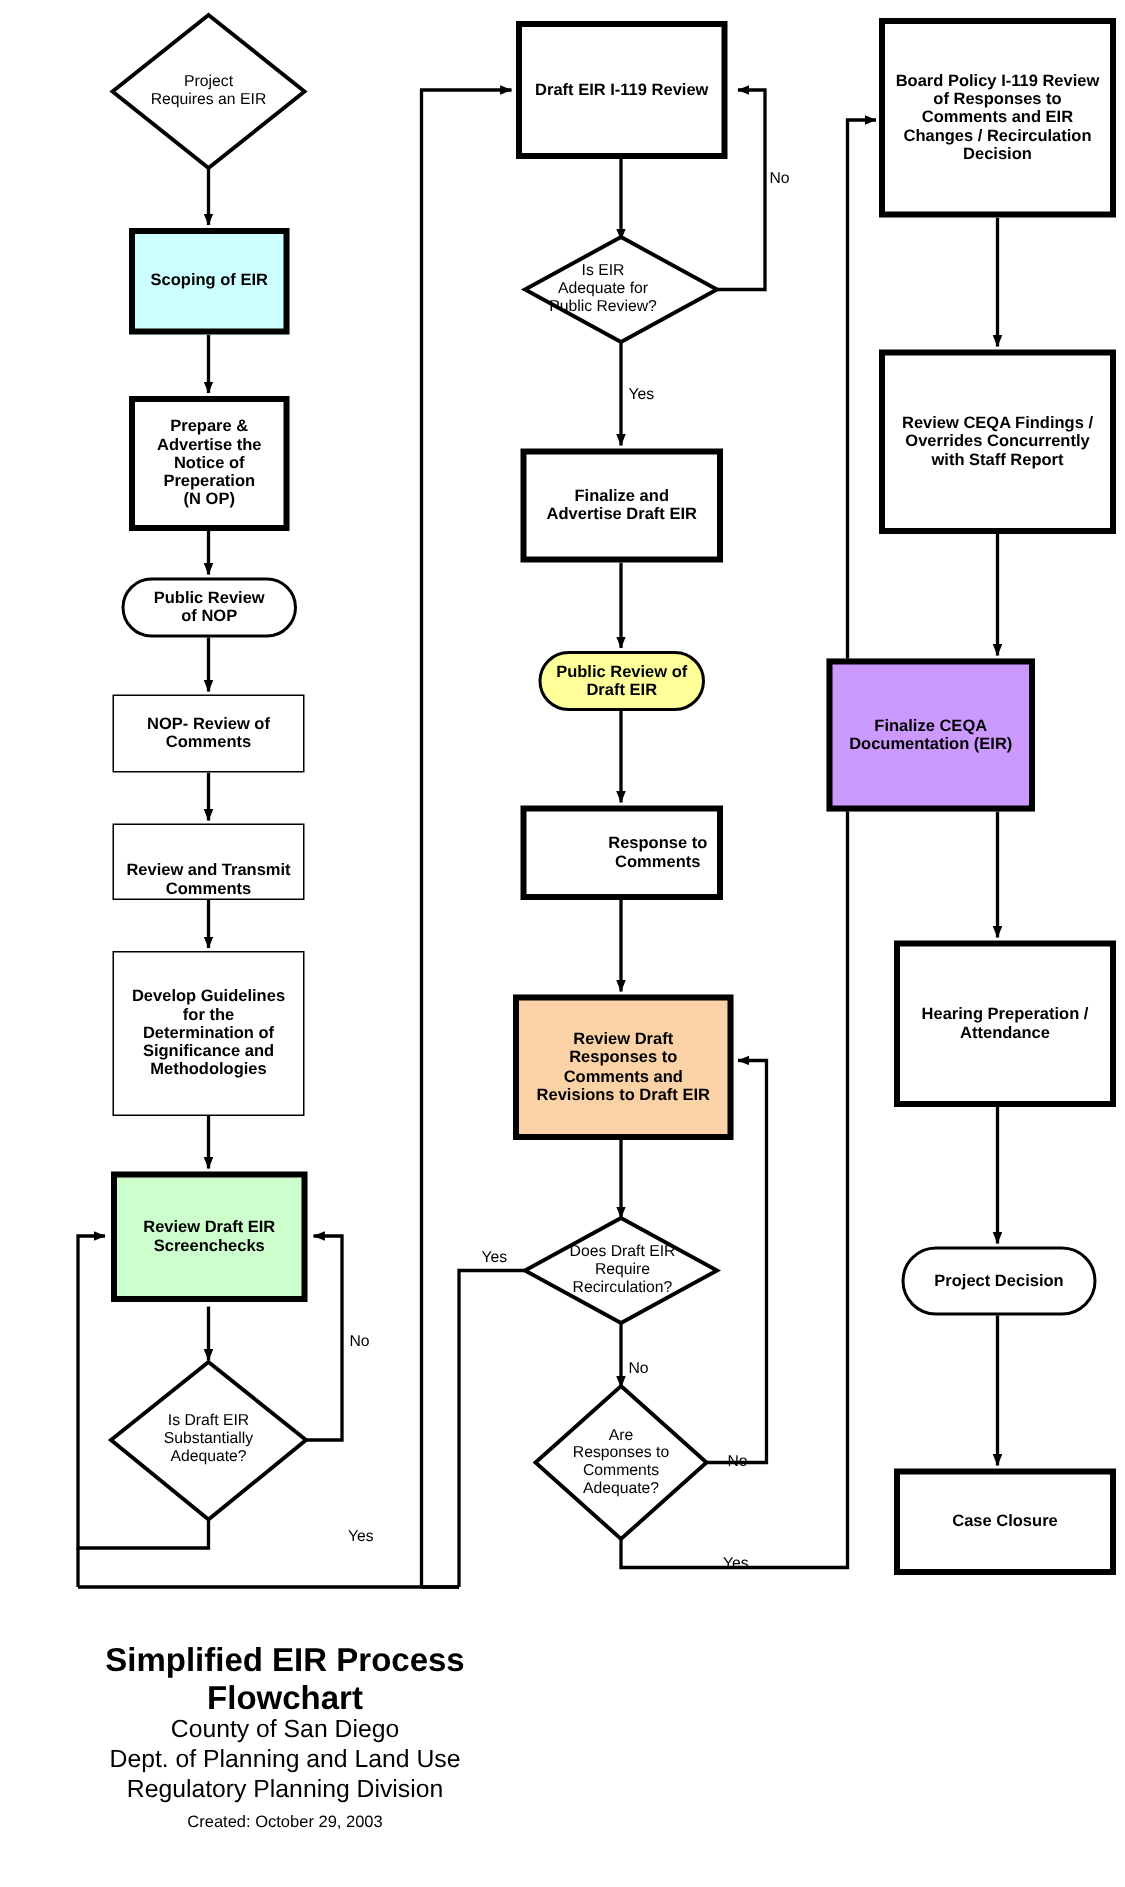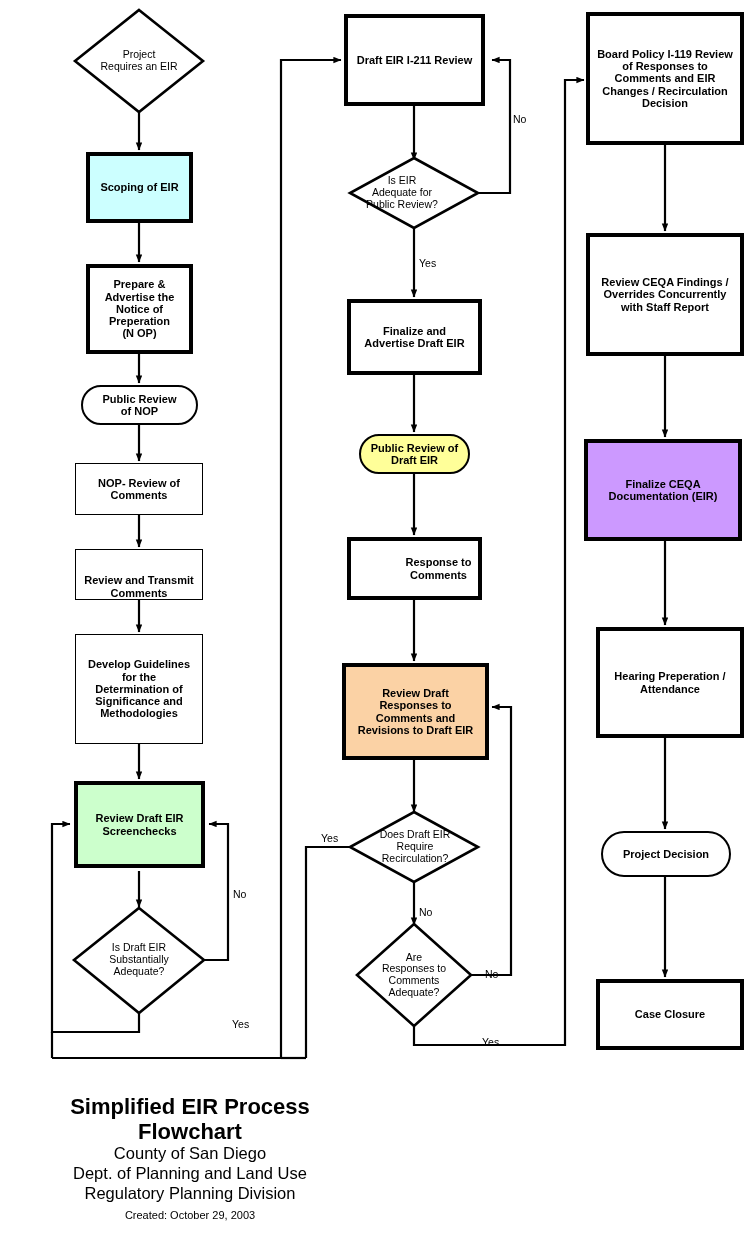--- a/index.html
+++ b/index.html
@@ -146,21 +146,21 @@
 Screenchecks</span>
   </div>
 
   <div class="node dec" style="left:84px;top:930px;width:110px;height:60px;">
     <span class="lbl" style="white-space:pre-line;">Is Draft EIR
 Substantially
 Adequate?</span>
   </div>
 
   <div class="node proc bold" style="left:344px;top:14px;width:141px;height:92px;">
-    <span class="lbl">Draft EIR I-211 Review</span>
+    <span class="lbl">Draft EIR I-119 Review</span>
   </div>
 
   <div class="node dec" style="left:345px;top:168px;width:114px;height:50px;">
     <span class="lbl" style="white-space:pre-line;">Is EIR
 Adequate for
 Public Review?</span>
   </div>
 
   <div class="node proc bold" style="left:347px;top:299px;width:135px;height:76px;">
     <span class="lbl" style="white-space:pre-line;">Finalize and
@@ -204,21 +204,21 @@
 Changes / Recirculation
 Decision</span>
   </div>
 
   <div class="node proc bold" style="left:586px;top:233px;width:158px;height:123px;">
     <span class="lbl" style="white-space:pre-line;">Review CEQA Findings /
 Overrides  Concurrently
 with Staff Report</span>
   </div>
 
-  <div class="node proc bold" style="left:584px;top:439px;width:158px;height:102px;background:#CC99FF;">
+  <div class="node proc bold" style="left:551px;top:439px;width:139px;height:102px;background:#CC99FF;">
     <span class="lbl" style="white-space:pre-line;">Finalize CEQA
 Documentation (EIR)</span>
   </div>
 
   <div class="node proc bold" style="left:596px;top:627px;width:148px;height:111px;">
     <span class="lbl" style="white-space:pre-line;">Hearing Preperation /
 Attendance</span>
   </div>
 
   <div class="node proc bold" style="left:596px;top:979px;width:148px;height:71px;">

